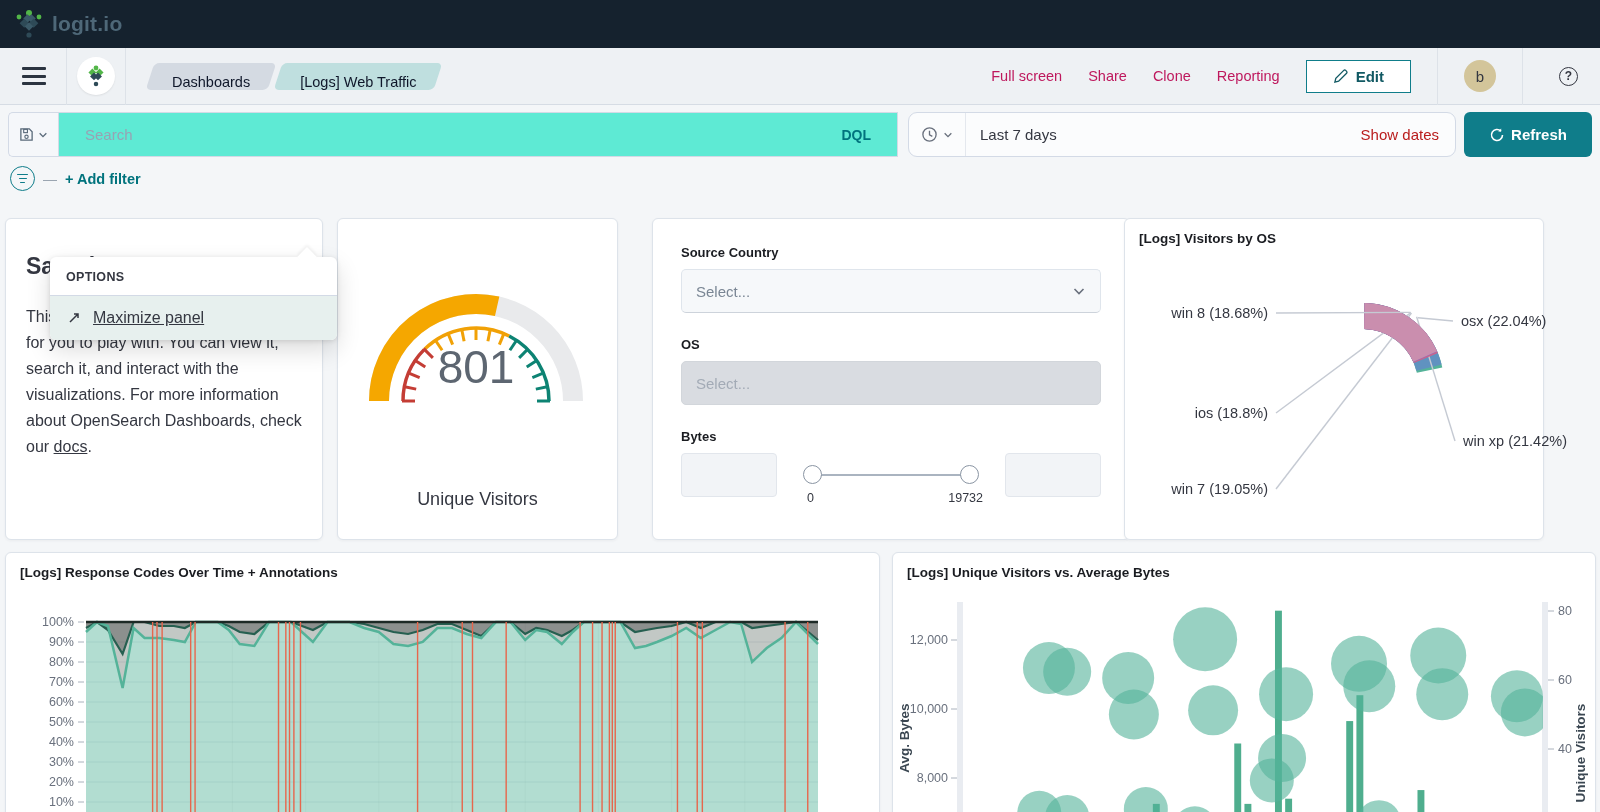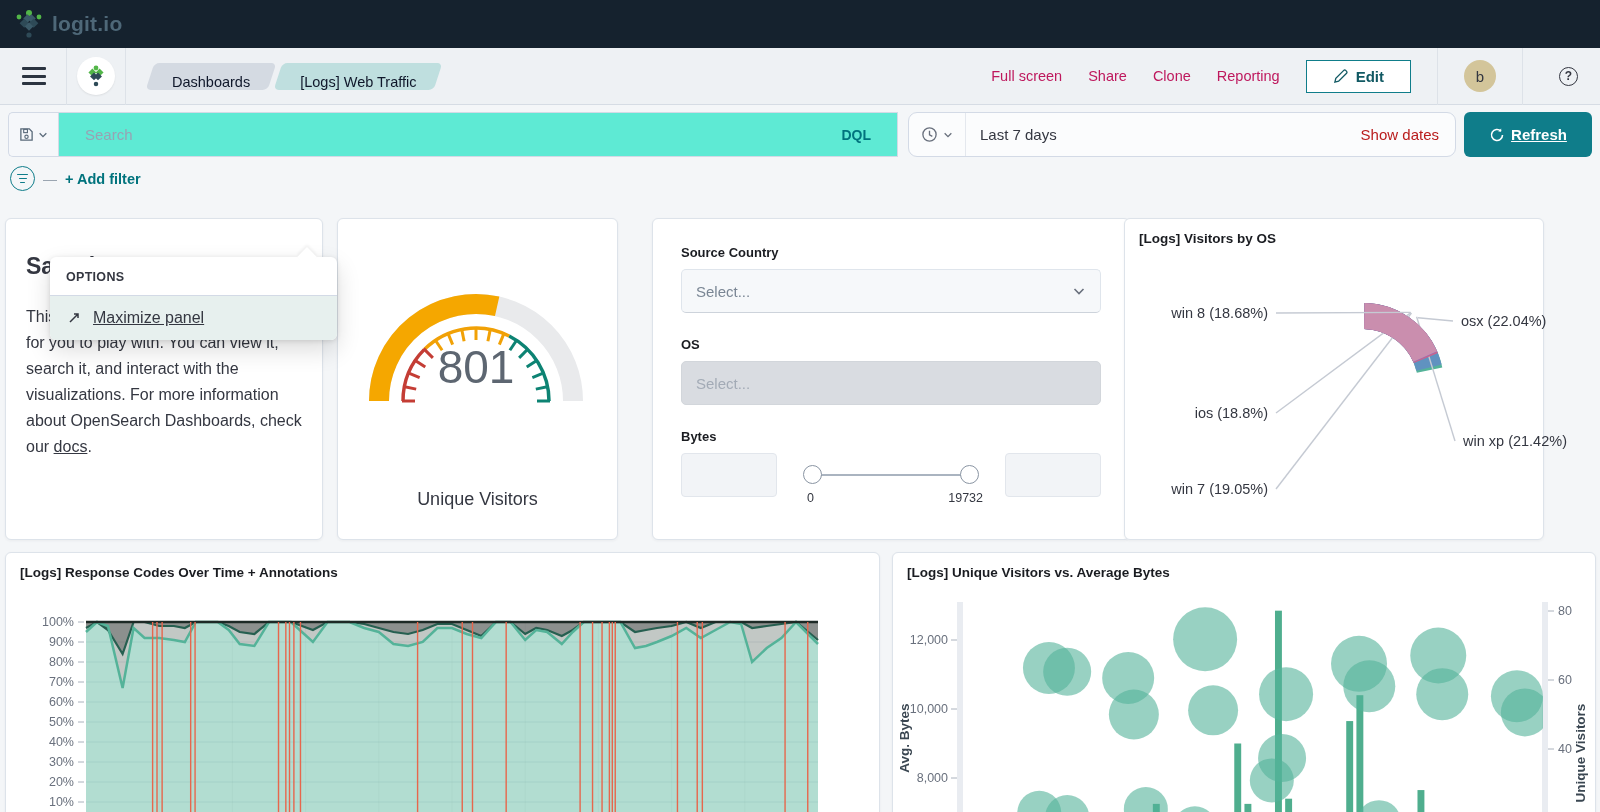--- a/index.html
+++ b/index.html
@@ -34,21 +34,21 @@
   .querybar { position:absolute; left:8px; top:112px; width:1584px; height:45px; display:flex; }
   .save-q { width:50px; height:45px; background:#f5f7fa; border:1px solid #d3dae6; border-right:none; border-radius:5px 0 0 5px; display:flex; align-items:center; justify-content:center; gap:4px; cursor:pointer; }
   .search-box { flex:0 0 840px; height:45px; background:#5eead4; border:1px solid #d3dae6; display:flex; align-items:center; padding:0 26px; }
   .search-box input { border:none; outline:none; flex:1; font-size:15px; font-family:inherit; color:#343741; background:transparent; }
   .search-box input::placeholder { color:#98a2b3; }
   .dql { font-size:14px; font-weight:700; color:#01737d; cursor:pointer; padding-left:10px; }
   .date-group { margin-left:10px; flex:1; height:45px; background:#fbfcfd; border:1px solid #d3dae6; border-radius:9px; display:flex; align-items:center; }
   .date-clock { display:flex; align-items:center; gap:5px; padding:0 12px; border-right:1px solid #e4e8ee; height:100%; cursor:pointer; }
   .date-text { font-size:15px; color:#343741; padding:0 14px; flex:1; cursor:pointer; }
   .show-dates { font-size:15px; font-weight:400; color:#b91c1c; padding:0 16px; cursor:pointer; }
-  .refresh-btn { margin-left:8px; width:128px; height:45px; background:#0f7d8a; border:none; border-radius:6px; color:#fff; font-size:15px; font-weight:600; font-family:inherit; display:flex; align-items:center; justify-content:center; gap:6px; cursor:pointer;text-decoration:underline; }
+  .refresh-btn { margin-left:8px; width:128px; height:45px; background:#0f7d8a; border:none; border-radius:6px; color:#fff; font-size:15px; font-weight:600; font-family:inherit; display:flex; align-items:center; justify-content:center; gap:6px; cursor:pointer; }
 
   
   .filterbar { position:absolute; left:10px; top:166px; display:flex; align-items:center; gap:8px; }
   .filter-icon { width:25px; height:25px; border-radius:50%; border:1.6px solid #0f7d8a; display:flex; flex-direction:column; align-items:center; justify-content:center; gap:2.5px; cursor:pointer; }
   .filter-icon div { height:1.6px; background:#0f7d8a; border-radius:1px; }
   .filter-dash { color:#9aa5b1; font-size:14px; }
   .add-filter { font-size:14.5px; font-weight:600; color:#01737d; cursor:pointer; }
 
   
   .panel { position:absolute; background:#fff; border:1px solid #dde3ea; border-radius:6px; box-shadow:0 1px 3px rgba(30,40,50,0.05); }

